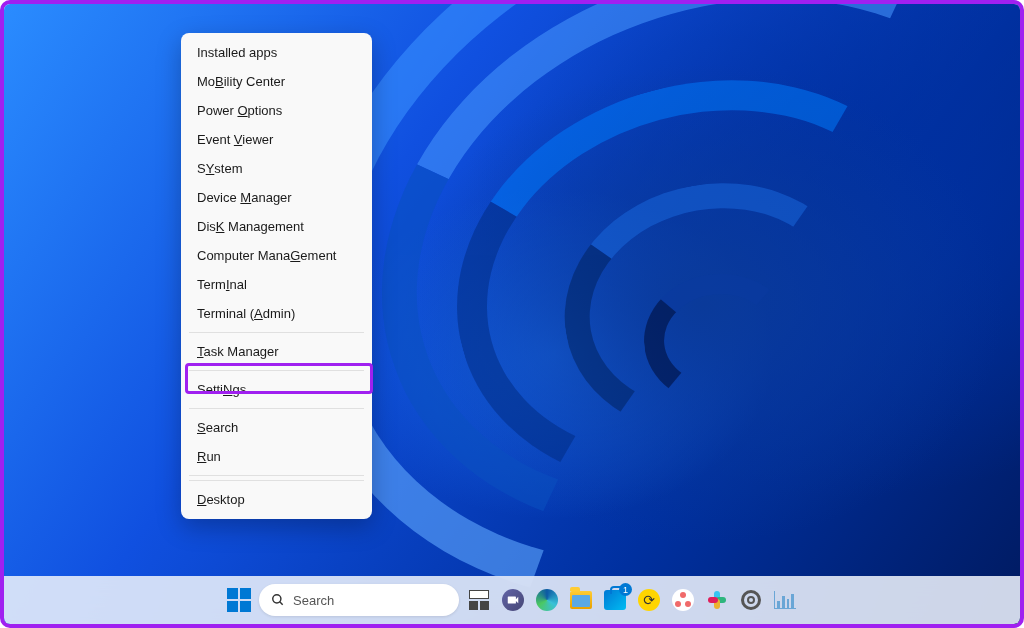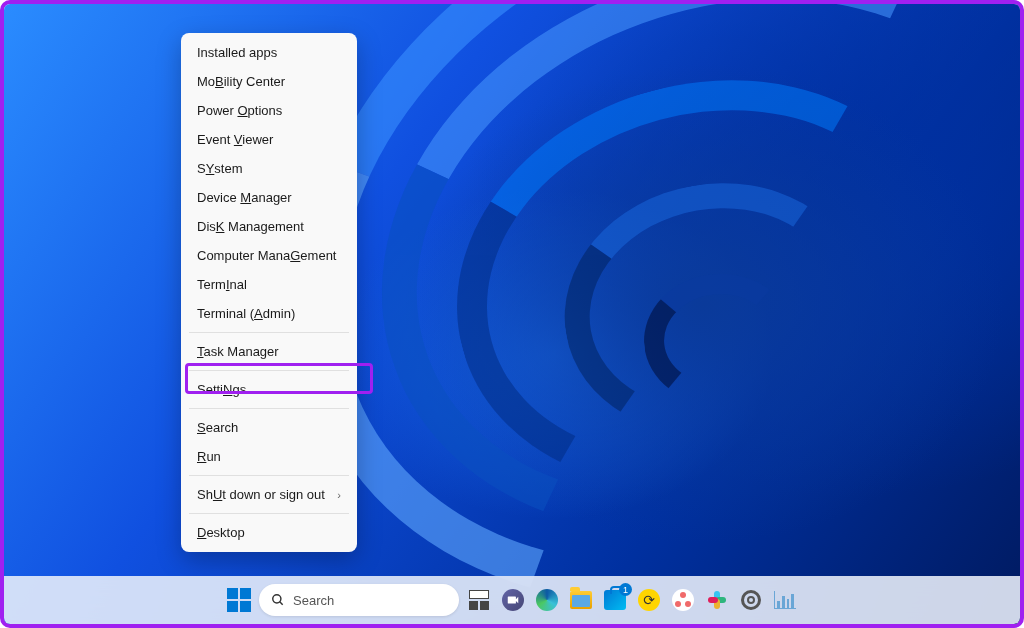--- a/index.html
+++ b/index.html
@@ -29,21 +29,21 @@
     .sw1 { width: 900px; height: 700px; left: 280px; top: -120px; border-width: 40px; border-color: #3a90ff transparent transparent #60a8ff; transform: rotate(-25deg); opacity: 0.6; }
     .sw2 { width: 700px; height: 550px; left: 370px; top: -30px; border-width: 35px; border-color: #4a9aff transparent transparent #0a50c0; transform: rotate(-20deg); opacity: 0.55; }
     .sw3 { width: 500px; height: 400px; left: 450px; top: 80px; border-width: 30px; border-color: #007eff transparent transparent #002a80; transform: rotate(-15deg); opacity: 0.5; }
     .sw4 { width: 300px; height: 250px; left: 560px; top: 180px; border-width: 25px; border-color: #1a6ae0 transparent transparent #00205a; transform: rotate(-10deg); opacity: 0.5; }
     .sw5 { width: 150px; height: 130px; left: 640px; top: 270px; border-width: 20px; border-color: #0a3aa0 transparent transparent #001040; transform: rotate(-5deg); opacity: 0.6; }
 
     .context-menu {
       position: absolute;
       left: 177px;
       top: 29px;
-      width: 176px;
+      width: 191px;
       background: #f9f9f9;
       border-radius: 8px;
       box-shadow: 0 8px 25px rgba(0,0,0,0.25);
       padding: 5px 0;
       z-index: 10;
     }
     .menu-item {
       padding: 7px 16px;
       font-size: 13px;
       color: #1a1a1a;
@@ -205,24 +205,20 @@
       <span>Setti<u class="access">N</u>gs</span>
     </div>
     <div class="menu-sep"></div>
     <div class="menu-item">
       <span><u class="access">S</u>earch</span>
     </div>
     <div class="menu-item">
       <span><u class="access">R</u>un</span>
     </div>
     <div class="menu-sep"></div>
-    <div class="menu-item">
-      <span>Sh<u class="access">U</u>t down or sign out</span>
-      <span class="submenu-arrow">›</span>
-    </div>
     <div class="menu-sep"></div>
     <div class="menu-item">
       <span><u class="access">D</u>esktop</span>
     </div>
   </div>
 <div class="highlight-box"></div>
 
 <div class="taskbar">
   <div class="tb-icon">
     <div class="start-btn">

